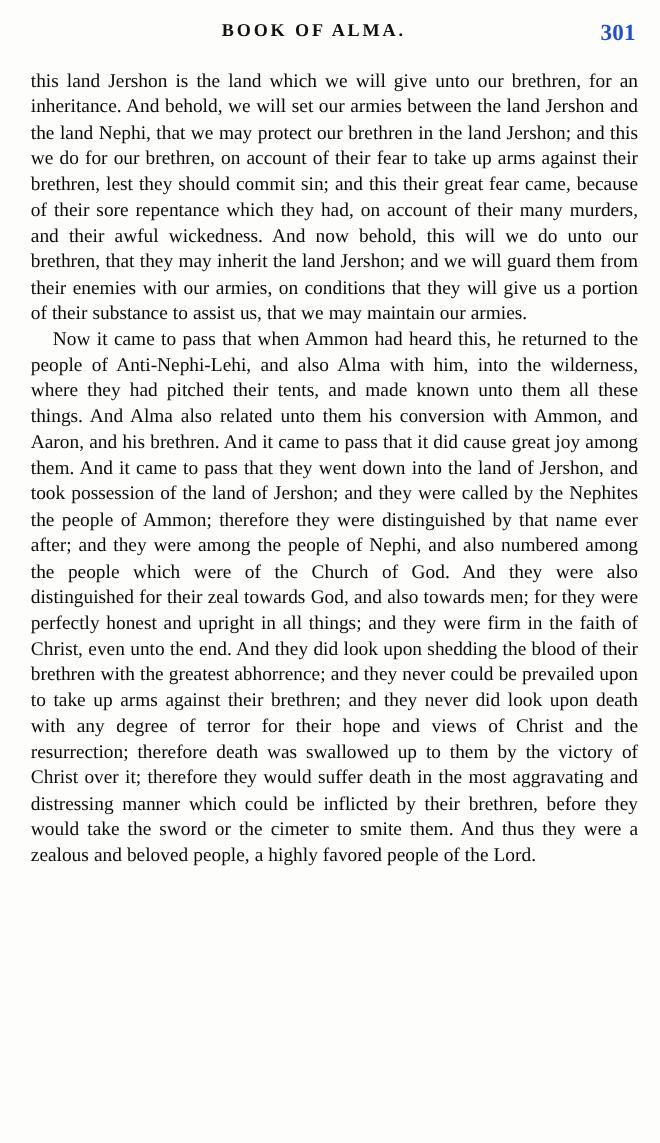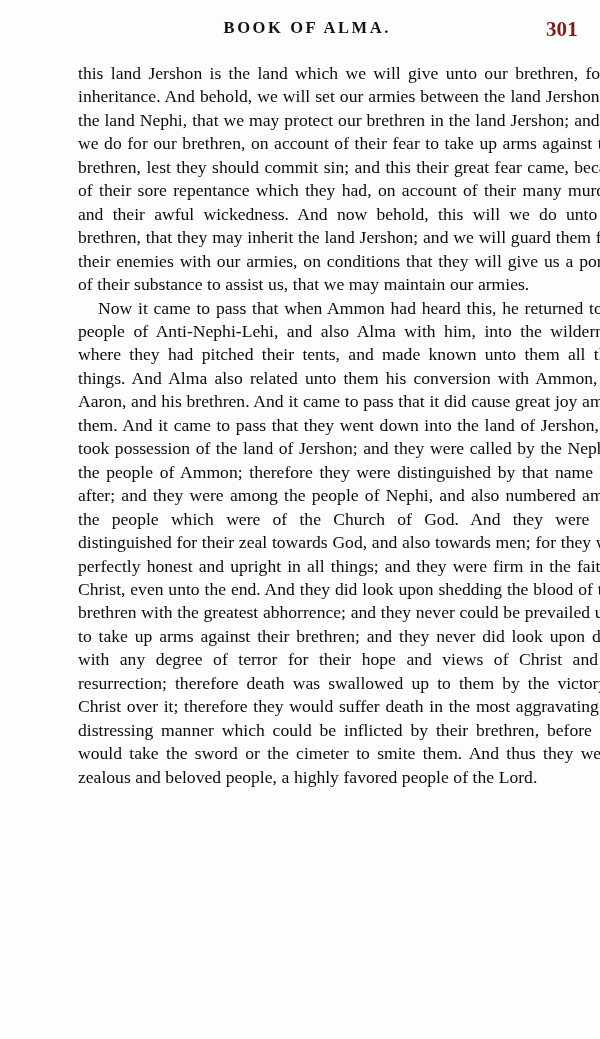--- a/index.html
+++ b/index.html
@@ -54,28 +54,28 @@
     padding-right: 36px;
   }
 
   .head-folio {
     position: absolute;
     right: 0;
     top: 0;
     font-size: 21px;
     font-weight: bold;
     letter-spacing: 0.2px;
-    color: #7f1d1d;
+    color: #1d4ed8;
     line-height: 1.1;
   }
 
   
   .textblock {
     position: absolute;
-    left: 34px;
+    left: 28px;
     top: 62px;
     width: 552px;
   }
 
   p.para {
     margin: 0;
     padding: 0;
     text-align: justify;
     text-justify: inter-word;
     font-size: 17.6px;
@@ -91,21 +91,20 @@
   }
 
   
   p.para.clipped {
     text-align-last: justify;
   }
 
   
   .textblock, .head-title, .head-folio {
     text-rendering: optimizeLegibility;
-    margin-left: 44px;
   }
 </style>
 </head>
 <body>
 
 <div class="page">
 
   <div class="running-head">
     <div class="head-title">BOOK OF ALMA.</div>
     <div class="head-folio">301</div>

